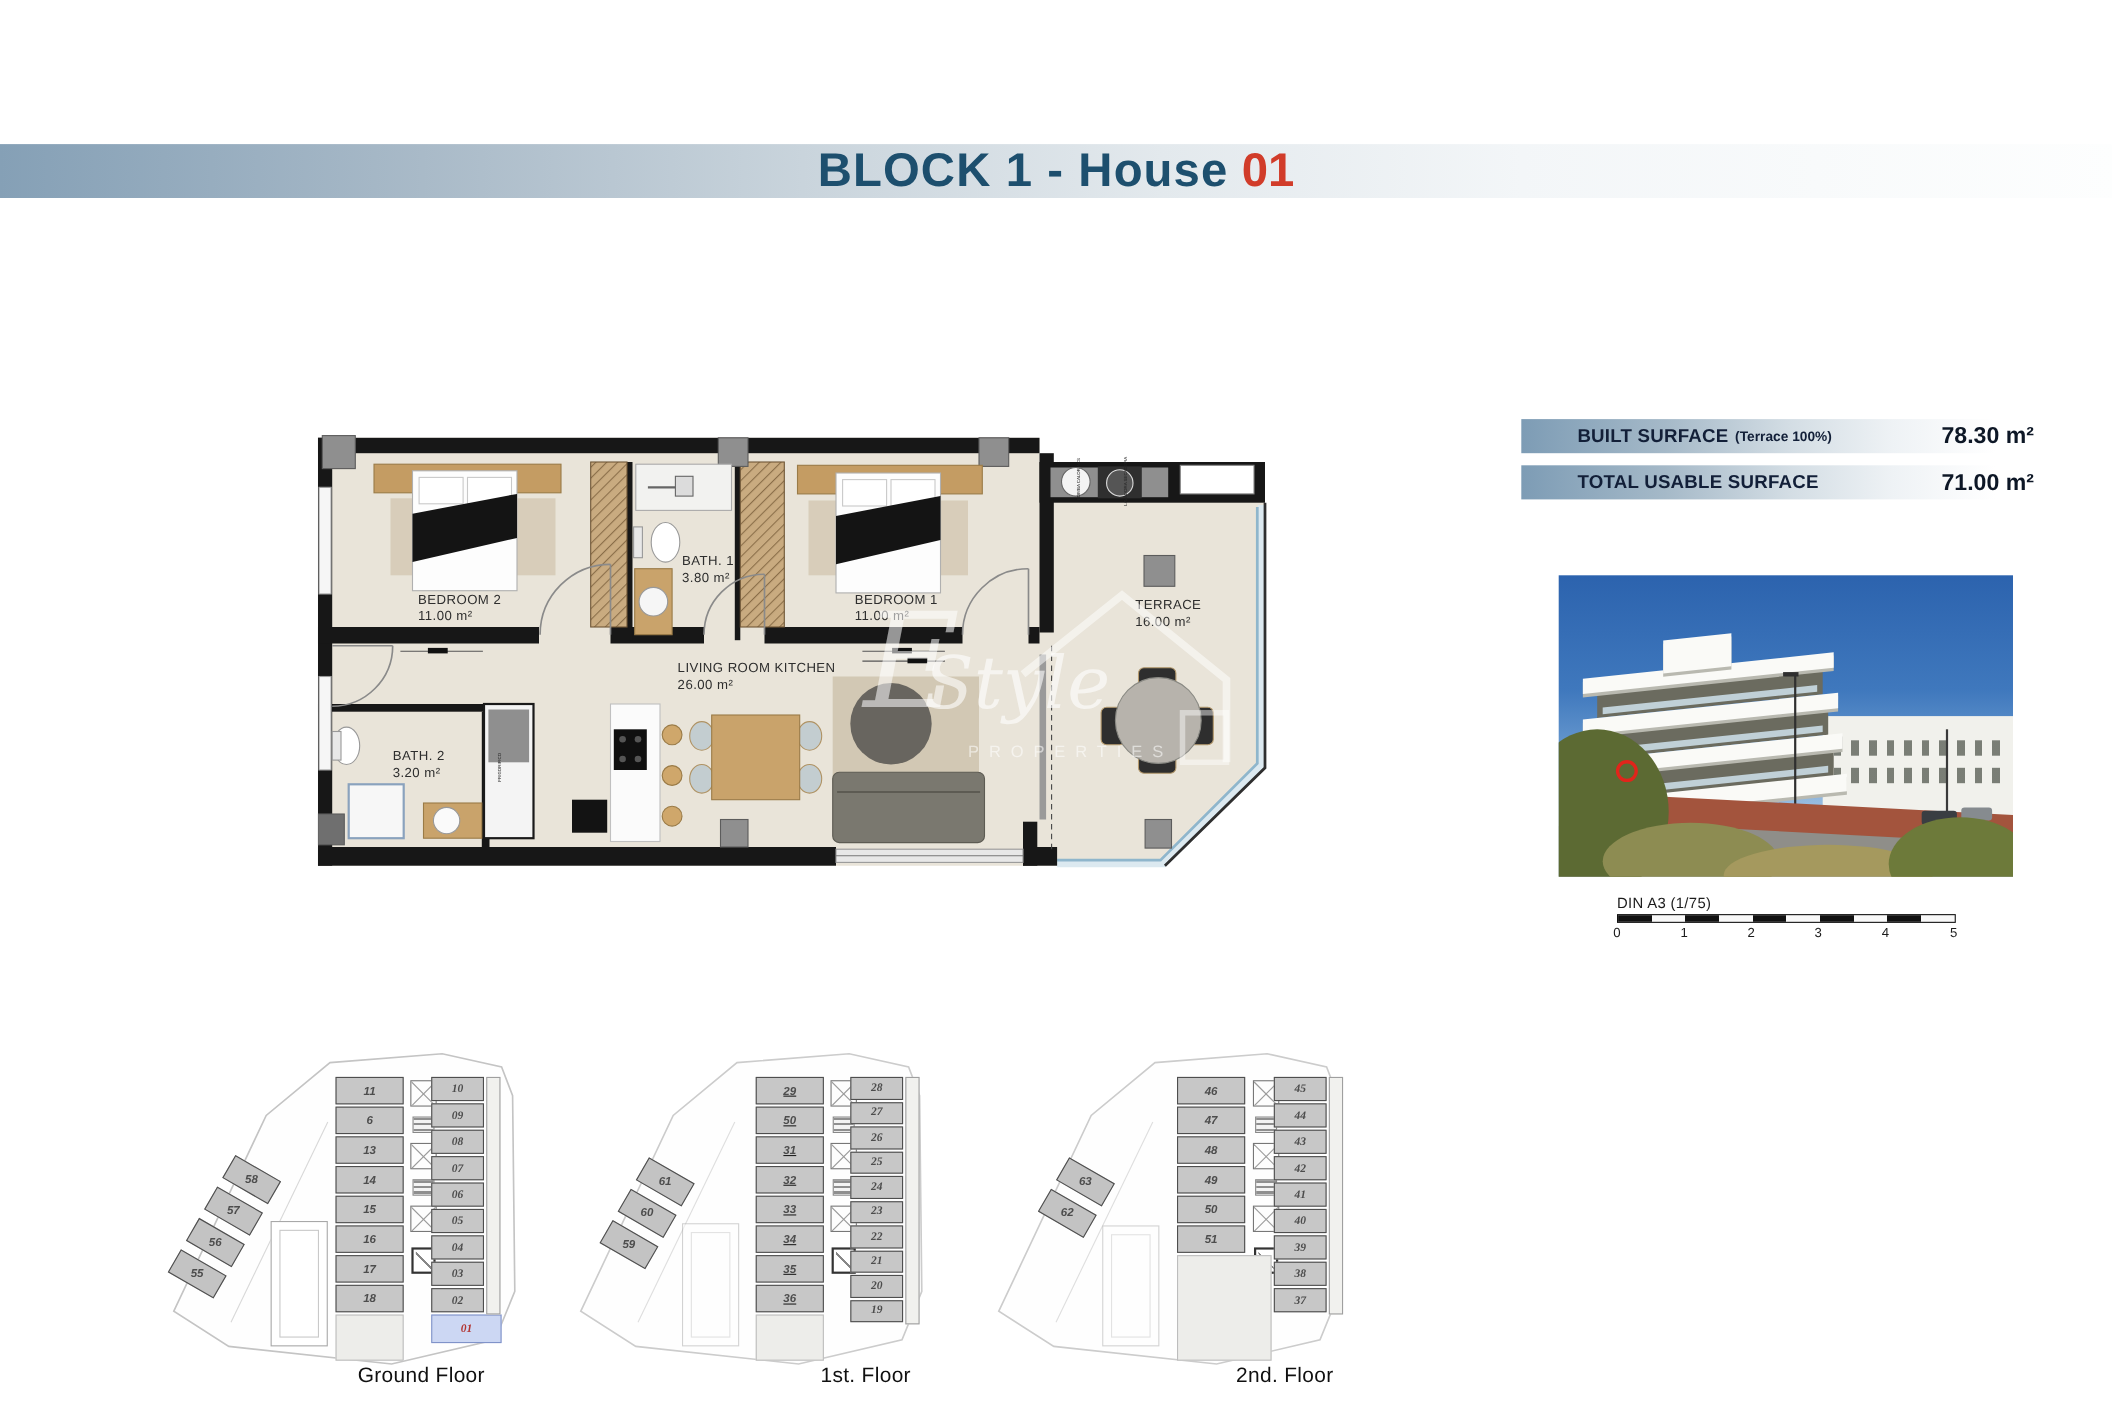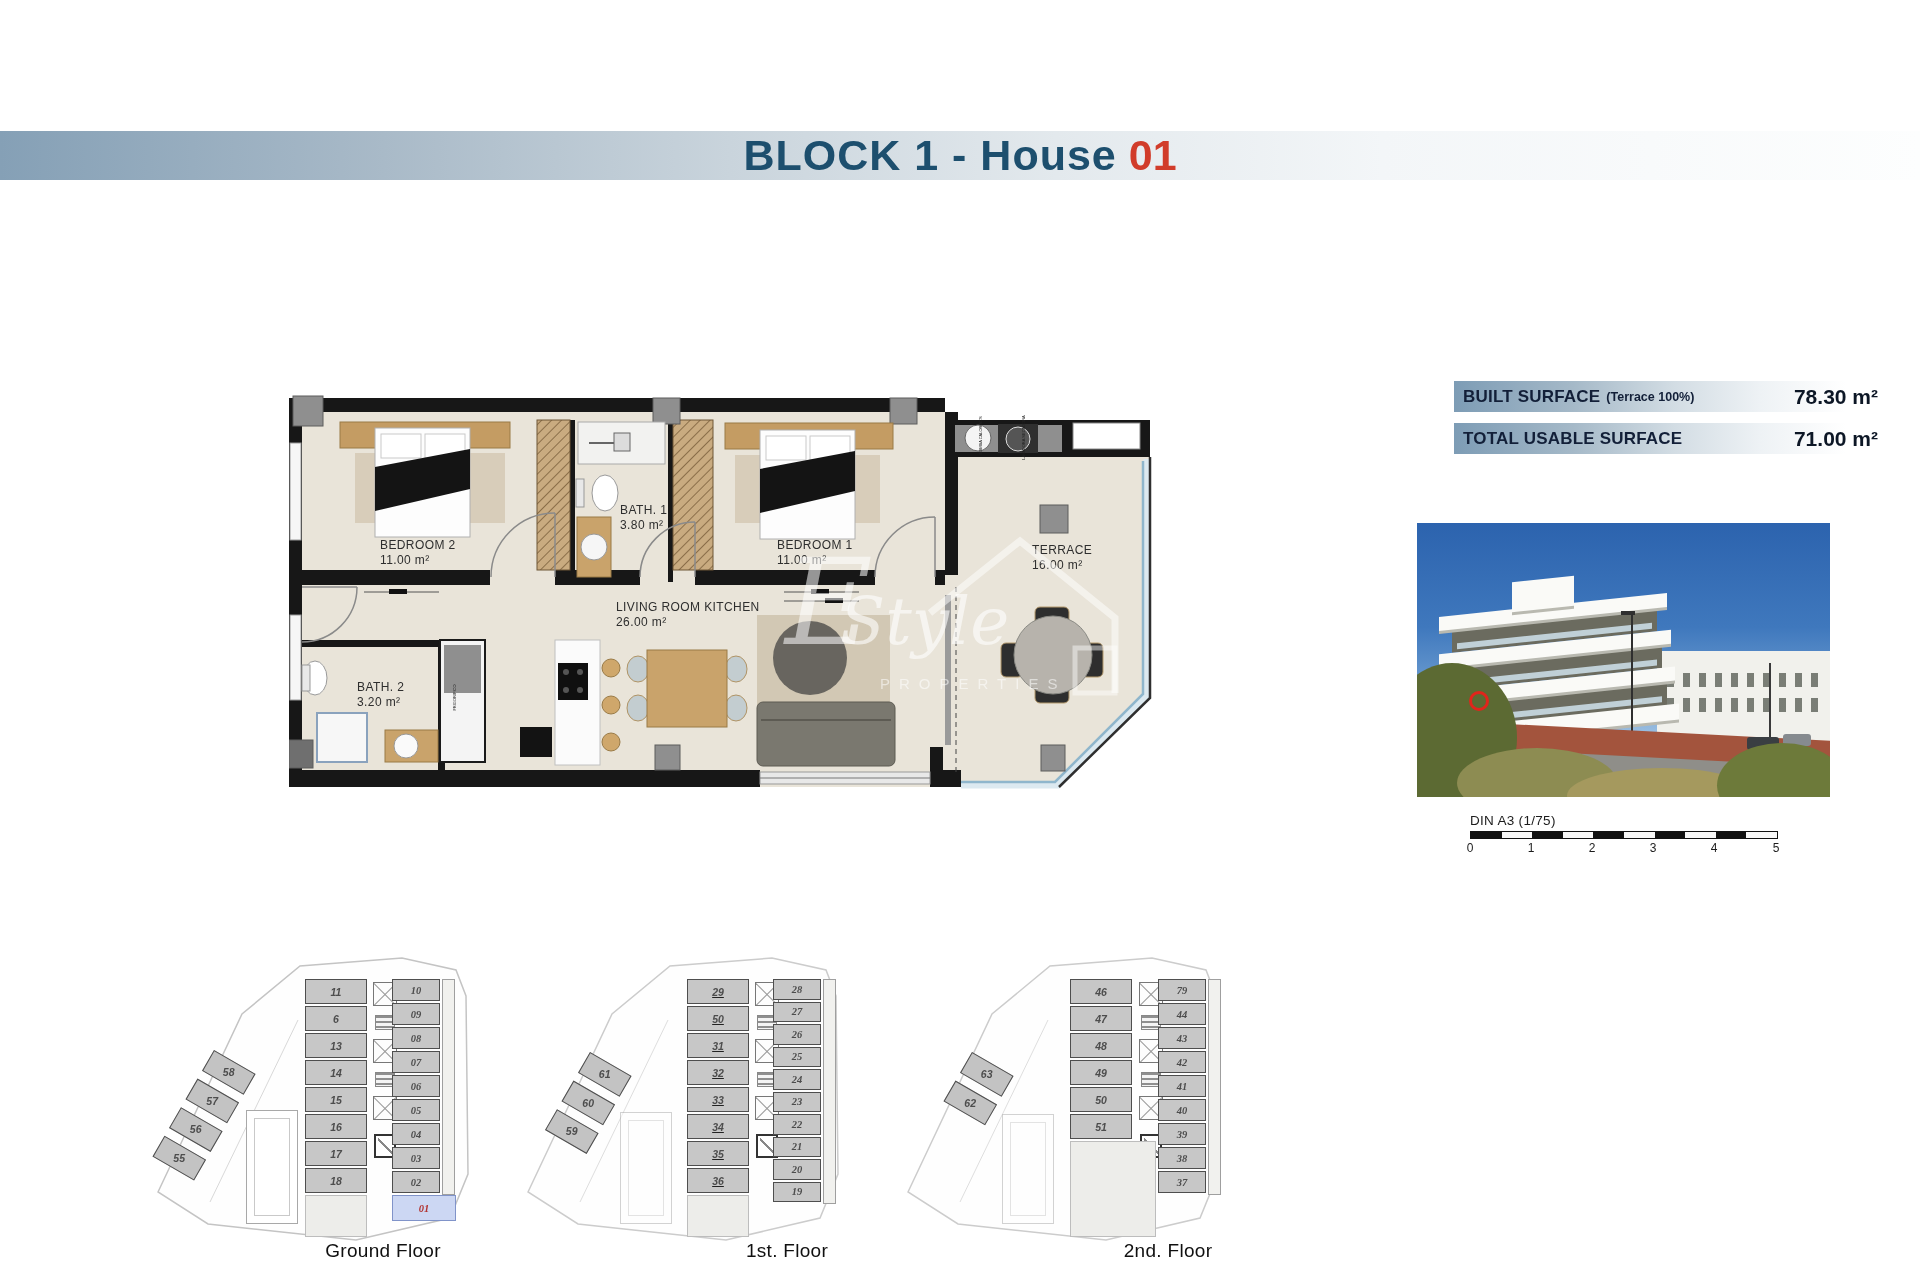--- a/index.html
+++ b/index.html
@@ -7,22 +7,22 @@
        font-family:"Liberation Sans", sans-serif;color:#222;}
 
   
   .banner{position:absolute;left:0;top:113px;width:1920px;height:49px;
     background:linear-gradient(90deg,#85a0b6 0%,#a9bac8 20%,#c9d4dc 38%,#e3e9ed 55%,#f3f6f8 72%,#fdfefe 100%);
     display:flex;align-items:center;justify-content:center;margin-top:18px;}
   .banner .t{font-size:43px;font-weight:bold;letter-spacing:1px;color:#1d4f6e;}
   .banner .n{font-size:43px;font-weight:bold;color:#d13c2a;margin-left:12px;}
 
   
-  .srow{position:absolute;left:1454px;width:426px;height:31px;display:flex;align-items:center;
-    background:linear-gradient(90deg,#7d9cb5 0%,#a5b9c8 28%,#d3dde4 52%,#eef2f5 72%,#ffffff 92%);}
+  .srow{position:absolute;left:1383px;width:426px;height:31px;display:flex;align-items:center;
+    background:linear-gradient(90deg,#7d9cb5 0%,#a5b9c8 28%,#d3dde4 52%,#eef2f5 72%,#ffffff 92%);padding-left:42px;}
   .srow .lbl{font-size:17px;font-weight:bold;color:#121f38;padding-left:9px;letter-spacing:.2px;}
   .srow .note{font-size:12.5px;font-weight:bold;color:#121f38;margin-left:6px;}
   .srow .val{margin-left:auto;font-size:21px;font-weight:bold;color:#0d1726;padding-right:2px;}
 
   
   .plan{position:absolute;left:289px;top:395px;width:866px;height:400px;}
   .plan svg{position:absolute;left:0;top:0;}
   .rlabel{position:absolute;font-size:12px;color:#2e2e2e;letter-spacing:.4px;line-height:15px;white-space:nowrap;}
   .rlabel .a{display:block;}
   .eqlbl{position:absolute;font-size:4px;color:#222;transform:rotate(-90deg);transform-origin:center;white-space:nowrap;}
@@ -465,21 +465,21 @@
   </div>
   <div class="core" style="left:238px;">
     <div class="xbox"></div>
     <div class="ladder"></div>
     <div class="xbox"></div>
     <div class="ladder"></div>
     <div class="xbox"></div>
     <div class="lift"></div>
   </div>
   <div class="col colR" style="left:258px;">
-    <i class="cell">79</i>
+    <i class="cell">45</i>
     <i class="cell">44</i>
     <i class="cell">43</i>
     <i class="cell">42</i>
     <i class="cell">41</i>
     <i class="cell">40</i>
     <i class="cell">39</i>
     <i class="cell">38</i>
     <i class="cell">37</i>
   </div>
   <div class="strip" style="left:308px;height:216px;"></div>

